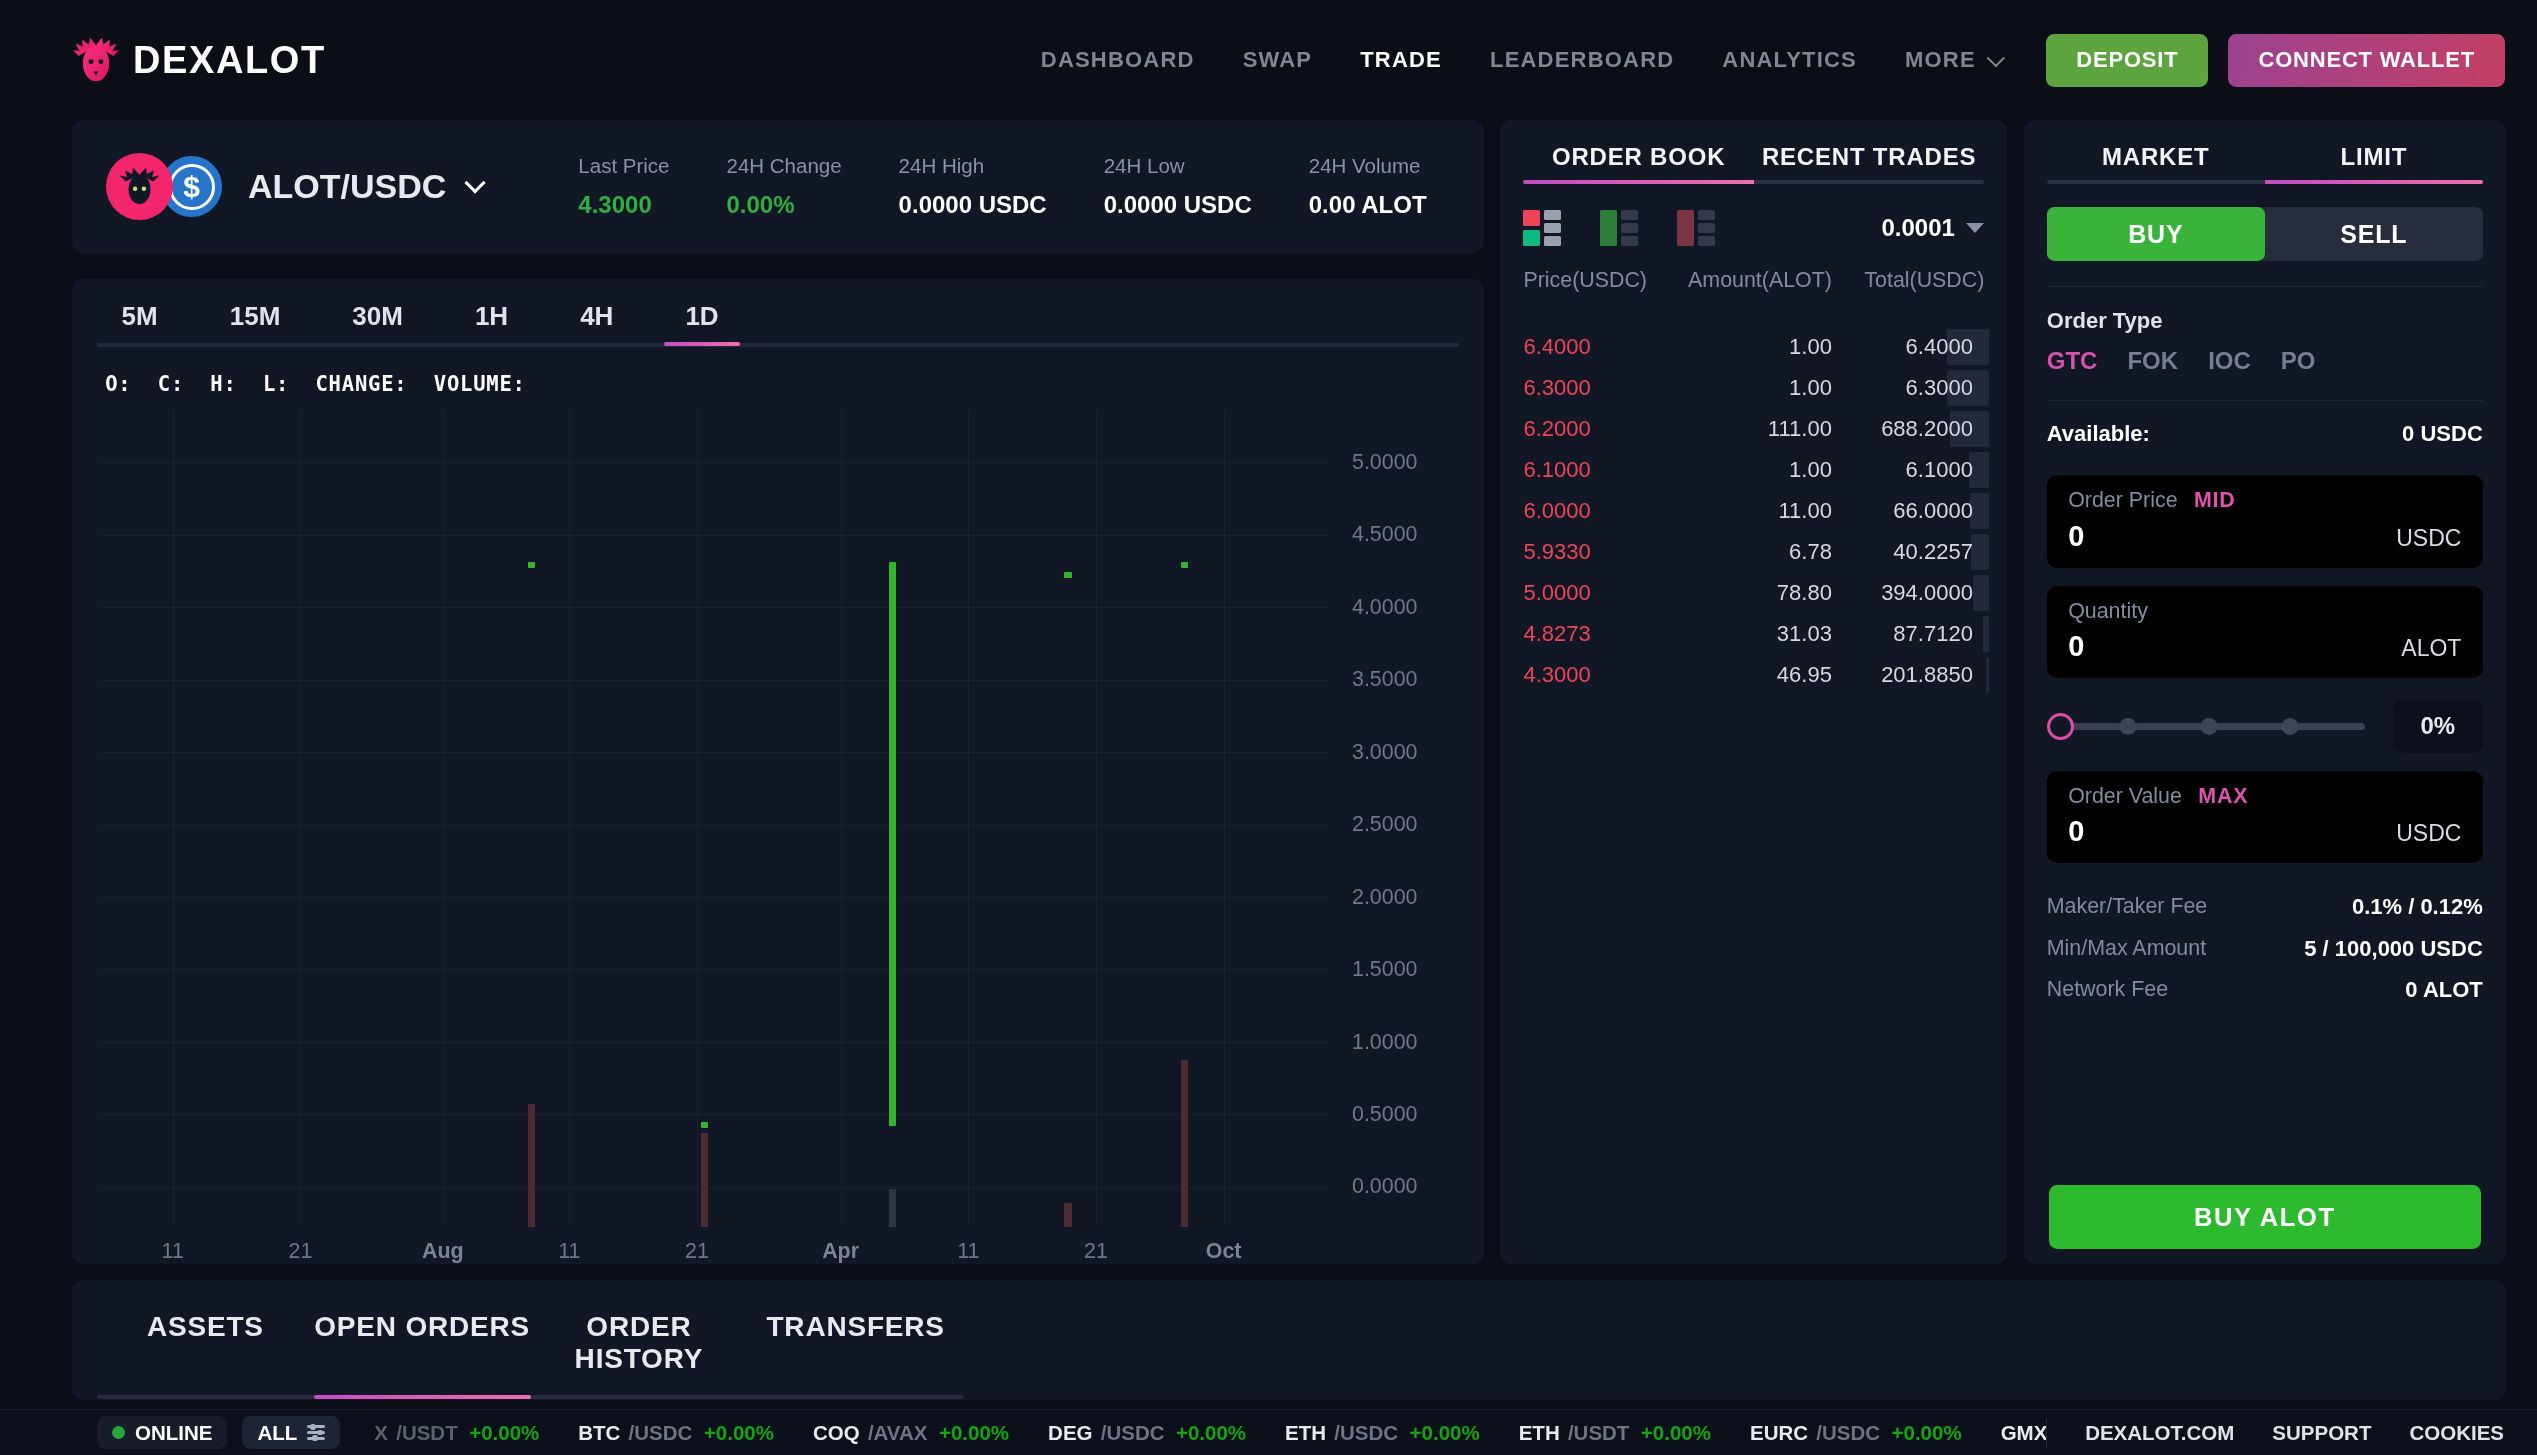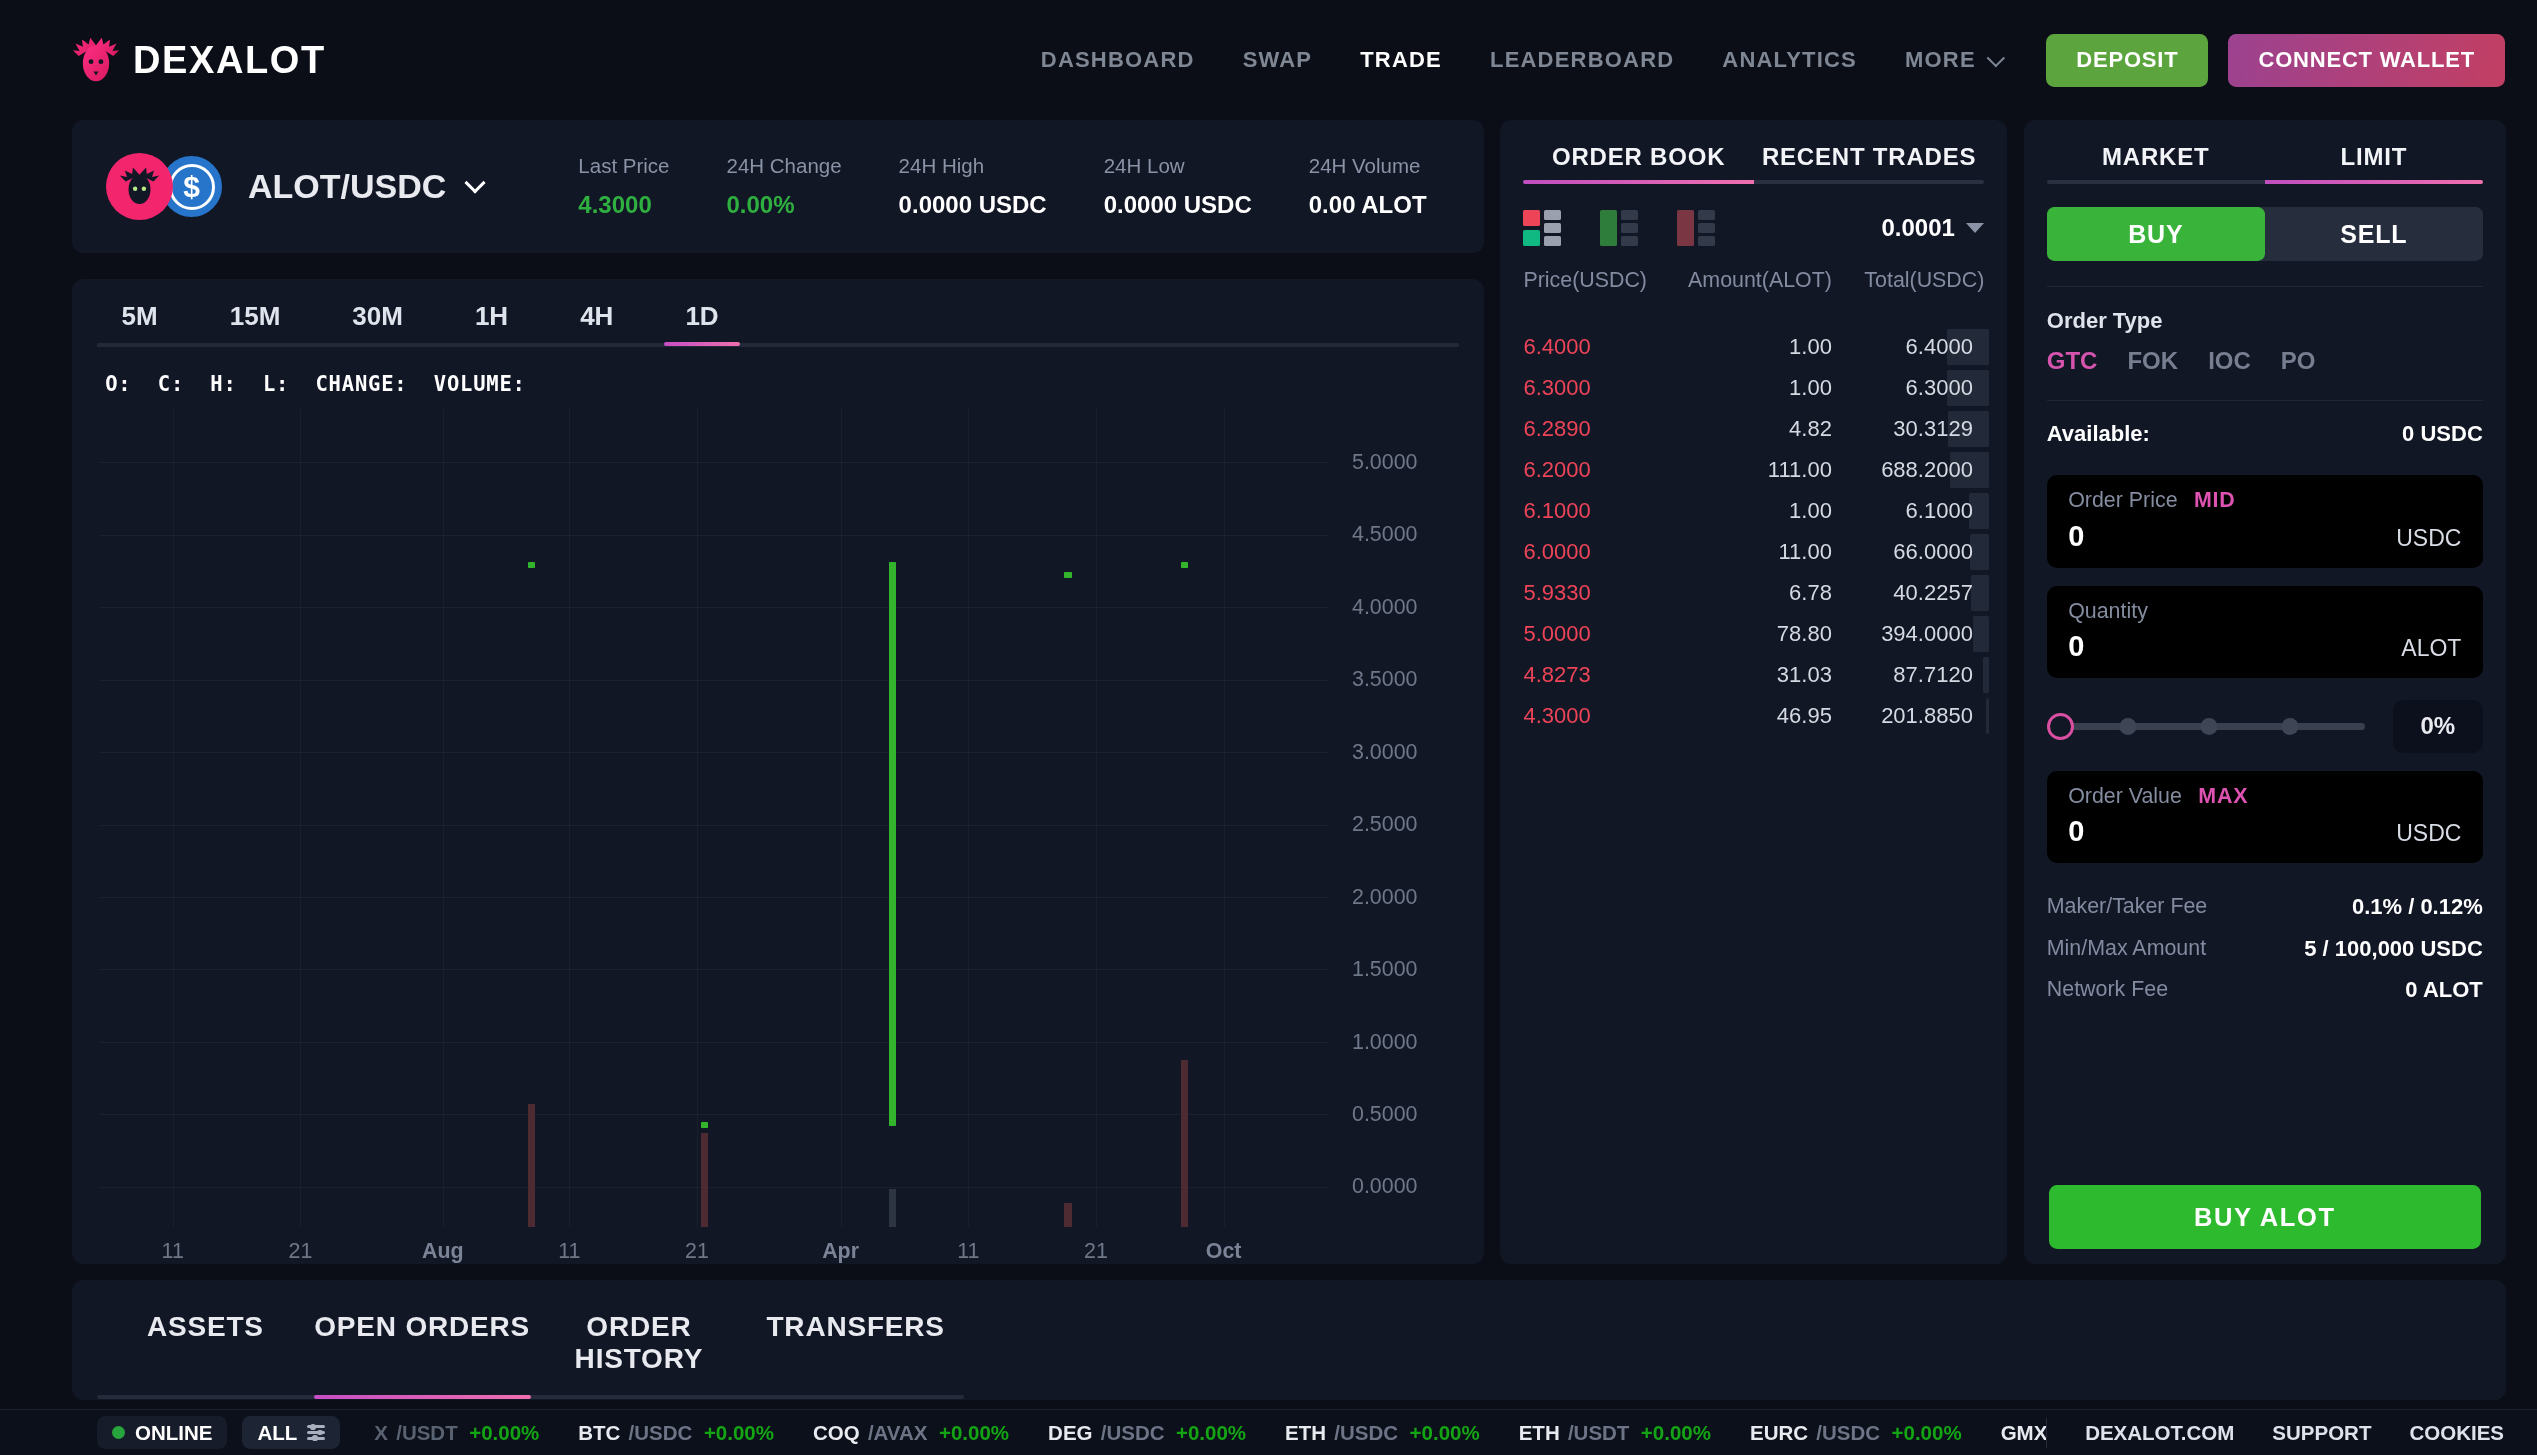--- a/index.html
+++ b/index.html
@@ -390,28 +390,20 @@
         </div>
         <div class="ob-row">
           <span class="ob-price">6.3000</span>
           <span class="ob-amt">1.00</span>
           <span class="ob-total">
               <i class="ob-bar" style="width: 28%;"></i>
               <span>6.3000</span>
             </span>
         </div>
         <div class="ob-row">
-          <span class="ob-price">6.2890</span>
-          <span class="ob-amt">4.82</span>
-          <span class="ob-total">
-              <i class="ob-bar" style="width: 27%;"></i>
-              <span>30.3129</span>
-            </span>
-        </div>
-        <div class="ob-row">
           <span class="ob-price">6.2000</span>
           <span class="ob-amt">111.00</span>
           <span class="ob-total">
               <i class="ob-bar" style="width: 26%;"></i>
               <span>688.2000</span>
             </span>
         </div>
         <div class="ob-row">
           <span class="ob-price">6.1000</span>
           <span class="ob-amt">1.00</span>

